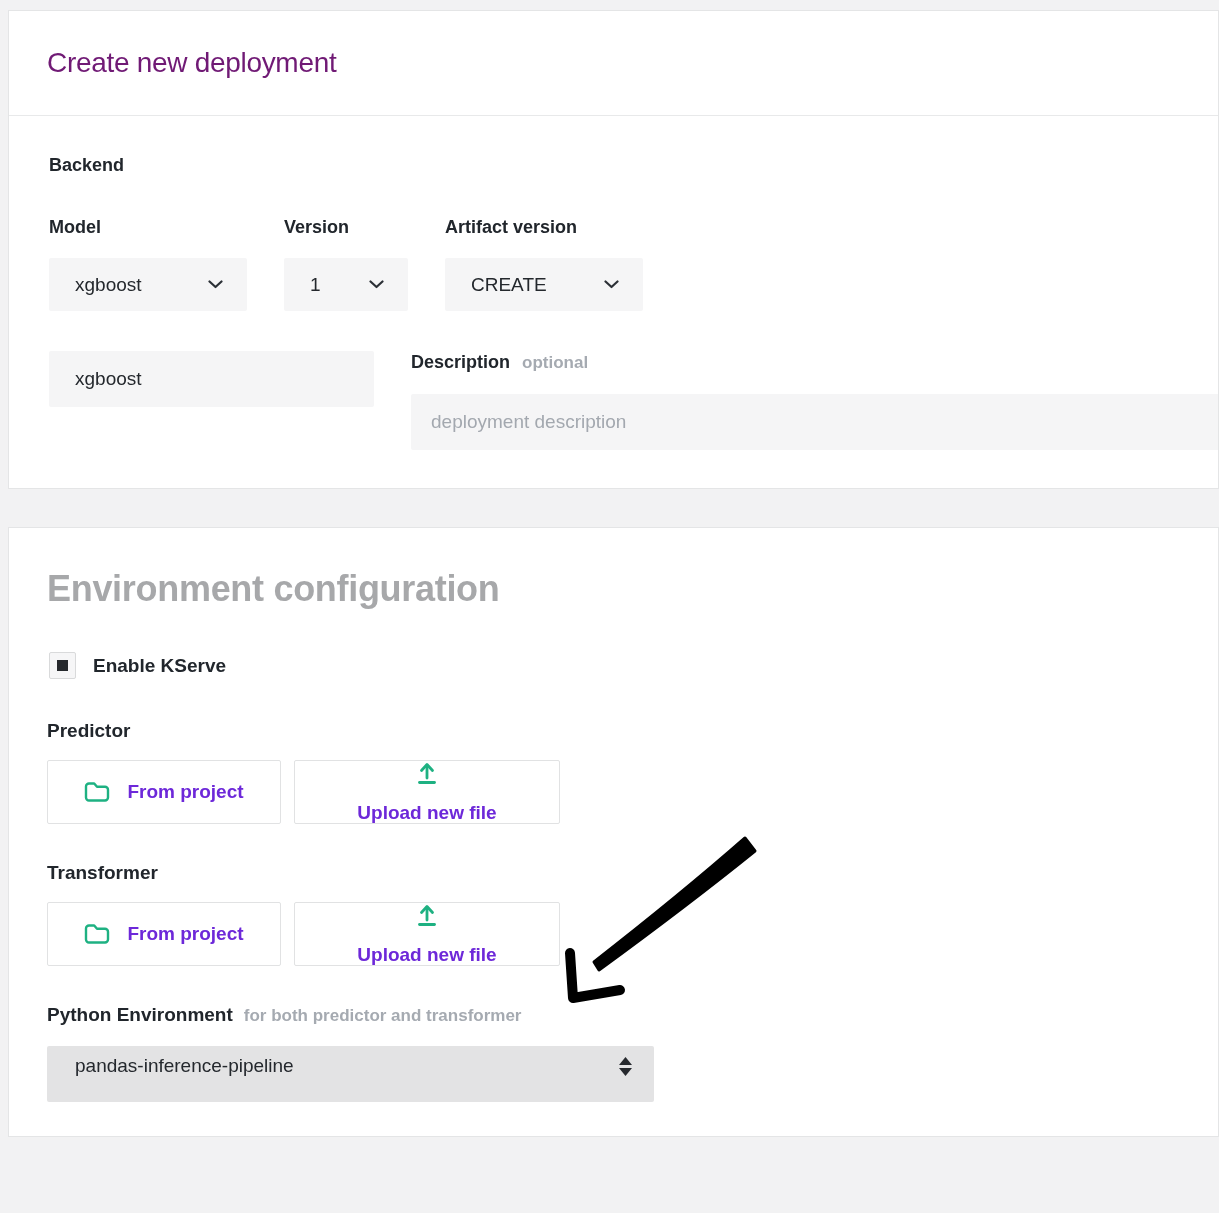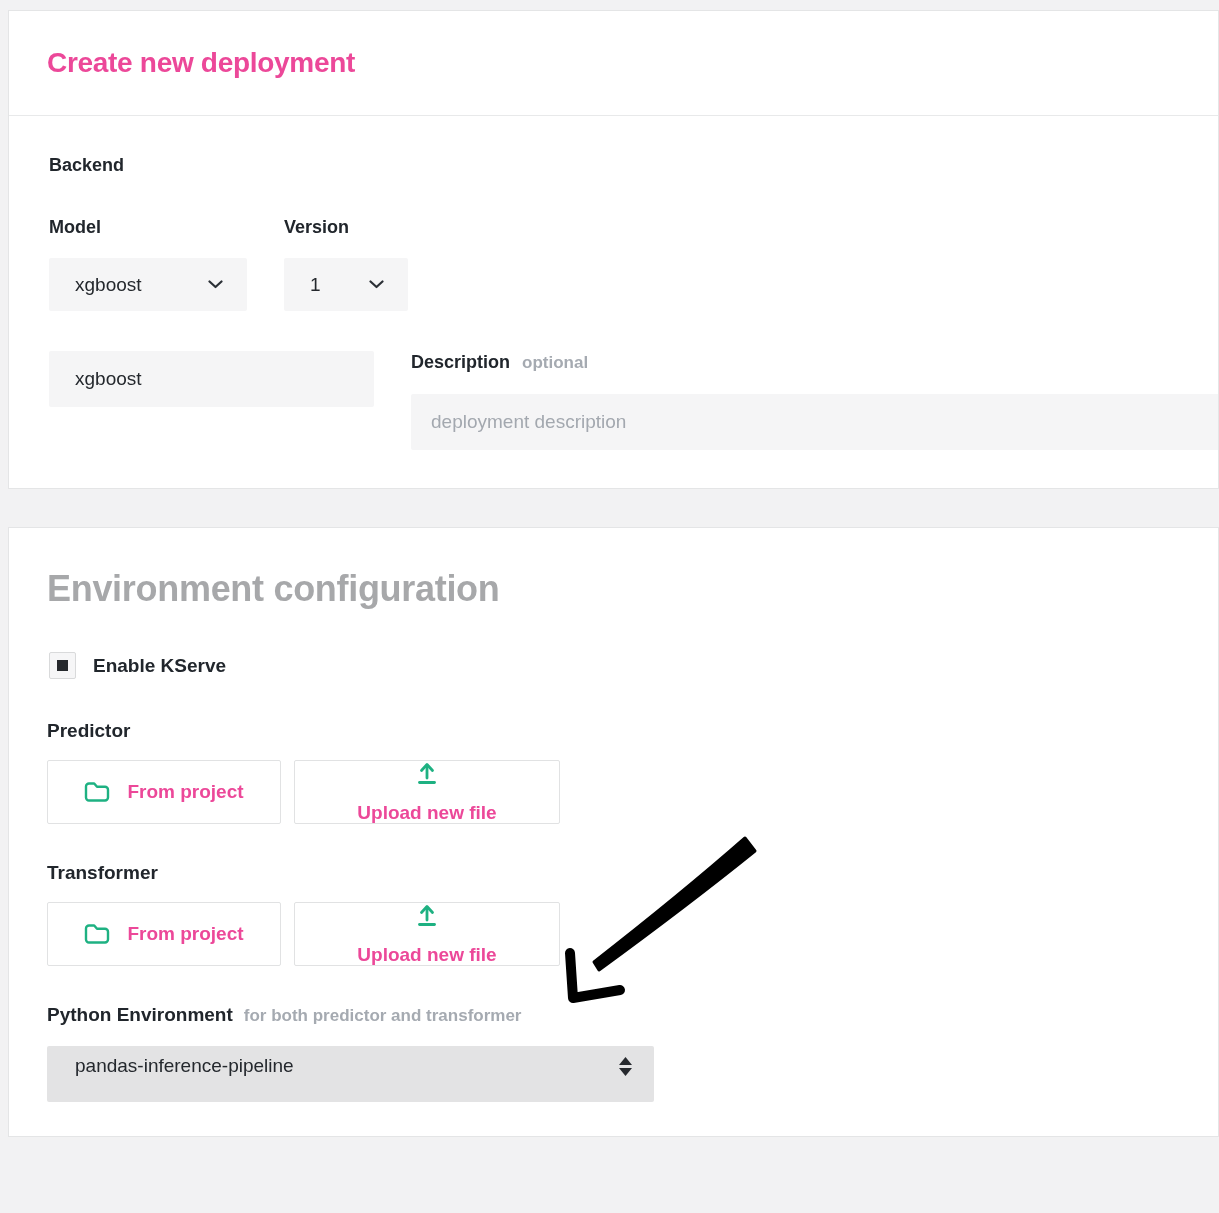--- a/index.html
+++ b/index.html
@@ -21,21 +21,21 @@
   .card-1 { margin-top:10px; }
   .card-2 { margin-top:38px; padding:0 0 34px 38px; }
 
   .card-header {
     height:105px;
     display:flex;
     align-items:center;
     padding-left:38px;
     border-bottom:1px solid #e8e9ea;
   }
-  .card-header h1 { font-size:28px; font-weight:700; letter-spacing:-0.3px; color:#ec4899; }
+  .card-header h1 { font-size:28px; font-weight:400; letter-spacing:-0.3px; color:#701a75; }
 
   .card-body { padding:38px 0 38px 40px; }
 
   .field-label {
     font-size:18px; font-weight:700; color:#21262c;
     line-height:22px; margin-bottom:20px;
     display:flex; align-items:baseline; gap:12px;
   }
   .hint { color:#a5aab1; font-weight:700; font-size:17px; }
 
@@ -96,21 +96,21 @@
 
   .btn-row { margin-top:18px; display:flex; gap:13px; }
   .file-btn {
     height:64px;
     background:#ffffff;
     border:1px solid #e1e2e3;
     border-radius:2px;
     display:flex; align-items:center; justify-content:center; gap:17px;
     font-family:"Liberation Sans", sans-serif;
     font-size:19px; font-weight:700;
-    color:#ec4899;
+    color:#6d28d9;
     cursor:pointer;
   }
   .btn-from { width:234px; }
   .btn-upload { width:266px;flex-direction:column; }
   .file-btn svg { flex:0 0 auto; }
 
   .env-select {
     margin-top:19px;
     width:607px; height:56px;
     background:#e3e3e4;
@@ -146,20 +146,29 @@
             <span>xgboost</span>
             <svg width="15" height="9" viewBox="0 0 15 9">
               <polyline points="1.5,1.5 7.5,7 13.5,1.5" fill="none" stroke="#2b3036" stroke-width="2.2" stroke-linecap="round" stroke-linejoin="round"></polyline>
             </svg>
           </div>
         </div>
         <div class="group">
           <div class="field-label">Version</div>
           <div class="select w124">
             <span>1</span>
+            <svg width="15" height="9" viewBox="0 0 15 9">
+              <polyline points="1.5,1.5 7.5,7 13.5,1.5" fill="none" stroke="#2b3036" stroke-width="2.2" stroke-linecap="round" stroke-linejoin="round"></polyline>
+            </svg>
+          </div>
+        </div>
+        <div class="group">
+          <div class="field-label">Artifact version</div>
+          <div class="select w198">
+            <span>CREATE</span>
             <svg width="15" height="9" viewBox="0 0 15 9">
               <polyline points="1.5,1.5 7.5,7 13.5,1.5" fill="none" stroke="#2b3036" stroke-width="2.2" stroke-linecap="round" stroke-linejoin="round"></polyline>
             </svg>
           </div>
         </div>
       </div>
 
       <div class="row name-row">
         <div class="group">
           <input class="text-input w325" type="text" value="xgboost" style="">

